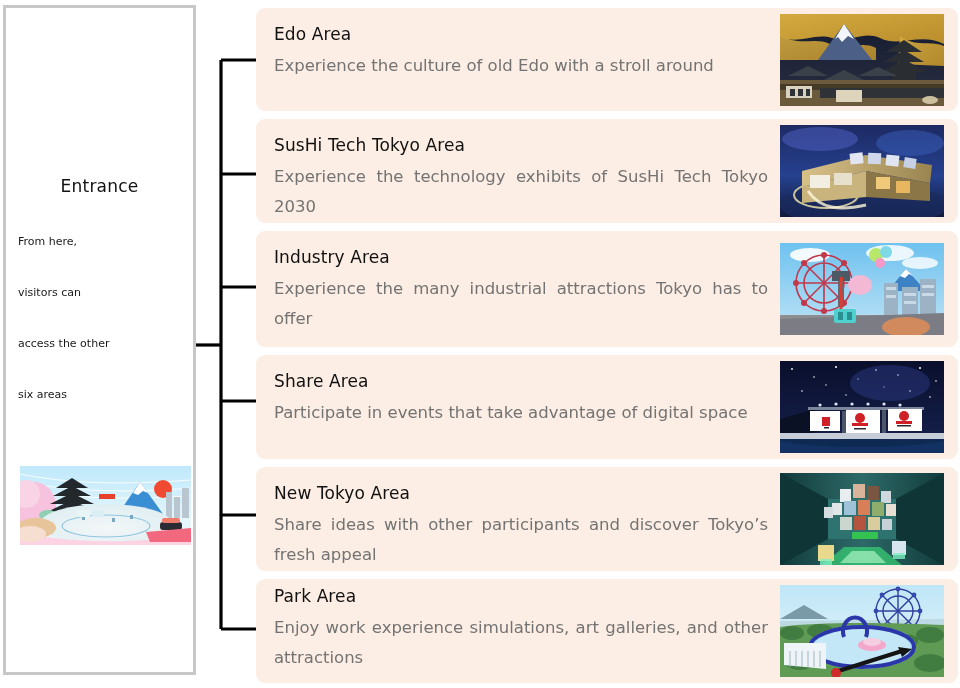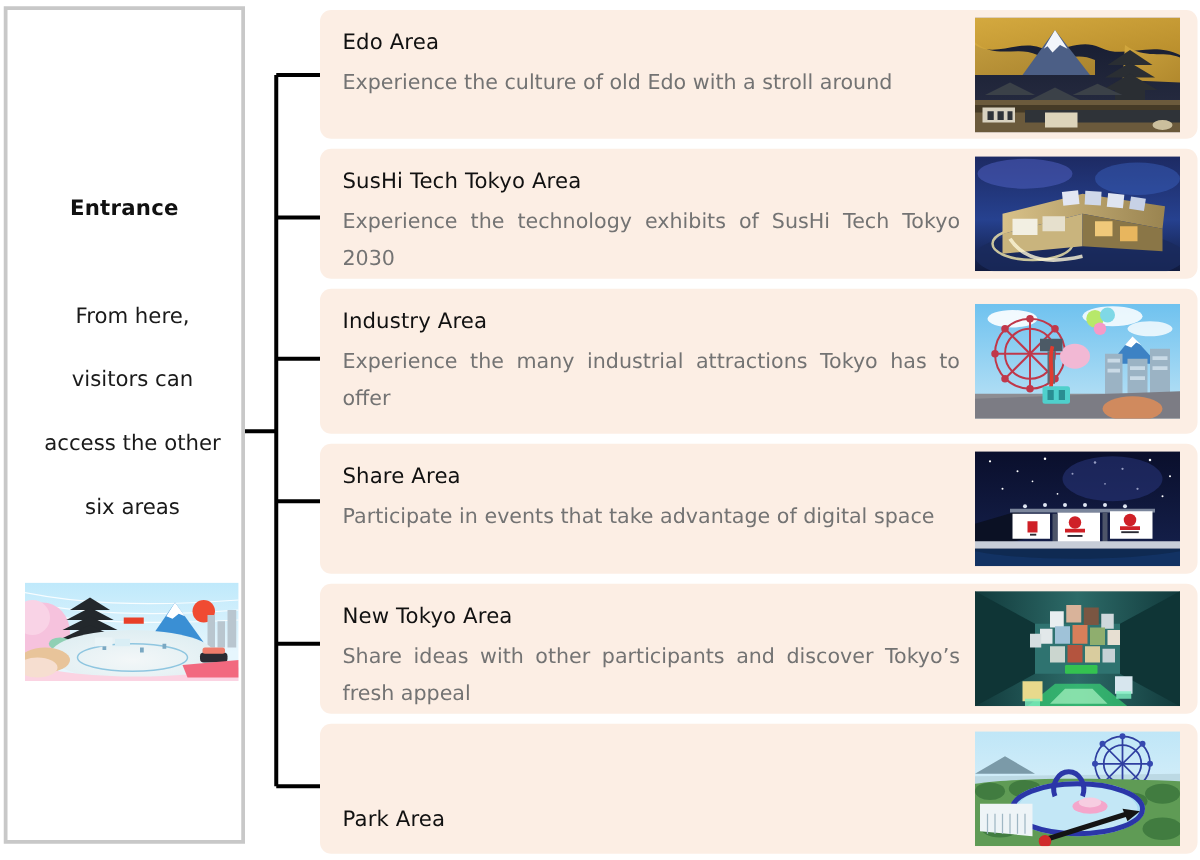--- a/index.html
+++ b/index.html
@@ -23,38 +23,37 @@
     top: 5px;
     width: 193px;
     height: 670px;
     border: 3px solid #c8c8c8;
     background: #ffffff;
     box-sizing: border-box;
   }
   #entrance-title {
     position: absolute;
     left: 0;
-    top: 149px;
+    top: 168px;
     width: 100%;
     text-align: center;
     font-size: 17px;
-    font-weight: bold;
+    font-weight: normal;
     letter-spacing: .2px;
     color: #111;
   }
   #entrance-body {
     position: absolute;
     left: 12px;
-    top: 220px;
+    top: 208px;
     width: 176px;
-    font-size: 17px;
+    font-size: 11px;
     line-height: 51px;
     color: #1a1a1a;
     white-space: pre-line;
-    text-align: center;
   }
   #entrance-thumb {
     position: absolute;
     left: 14px;
     top: 458px;
     width: 171px;
     height: 79px;
     overflow: hidden;
   }
 
@@ -512,20 +511,21 @@
         <rect x="40" y="86" width="12" height="6" fill="#7ff0c0" opacity=".8"></rect>
         <rect x="112" y="68" width="14" height="14" fill="#d7e6ee"></rect>
         <rect x="113" y="80" width="12" height="6" fill="#7ff0c0" opacity=".8"></rect>
       </svg>
     </div>
   </div>
 
   <div class="card" style="height:104px;align-items:flex-end;">
     <div class="card-text">
       <div class="card-title">Park Area</div>
+      <div class="card-desc">Enjoy work experience simulations, art galleries, and other attractions</div>
     </div>
     <div class="card-thumb">
       <svg class="thumb-svg" viewBox="0 0 164 92" preserveAspectRatio="none">
         <defs>
           <linearGradient id="pkSky" x1="0" y1="0" x2="0" y2="1">
             <stop offset="0%" stop-color="#bfe6f7"></stop>
             <stop offset="100%" stop-color="#e9f6fb"></stop>
           </linearGradient>
         </defs>
         <rect width="164" height="92" fill="url(#pkSky)"></rect>

